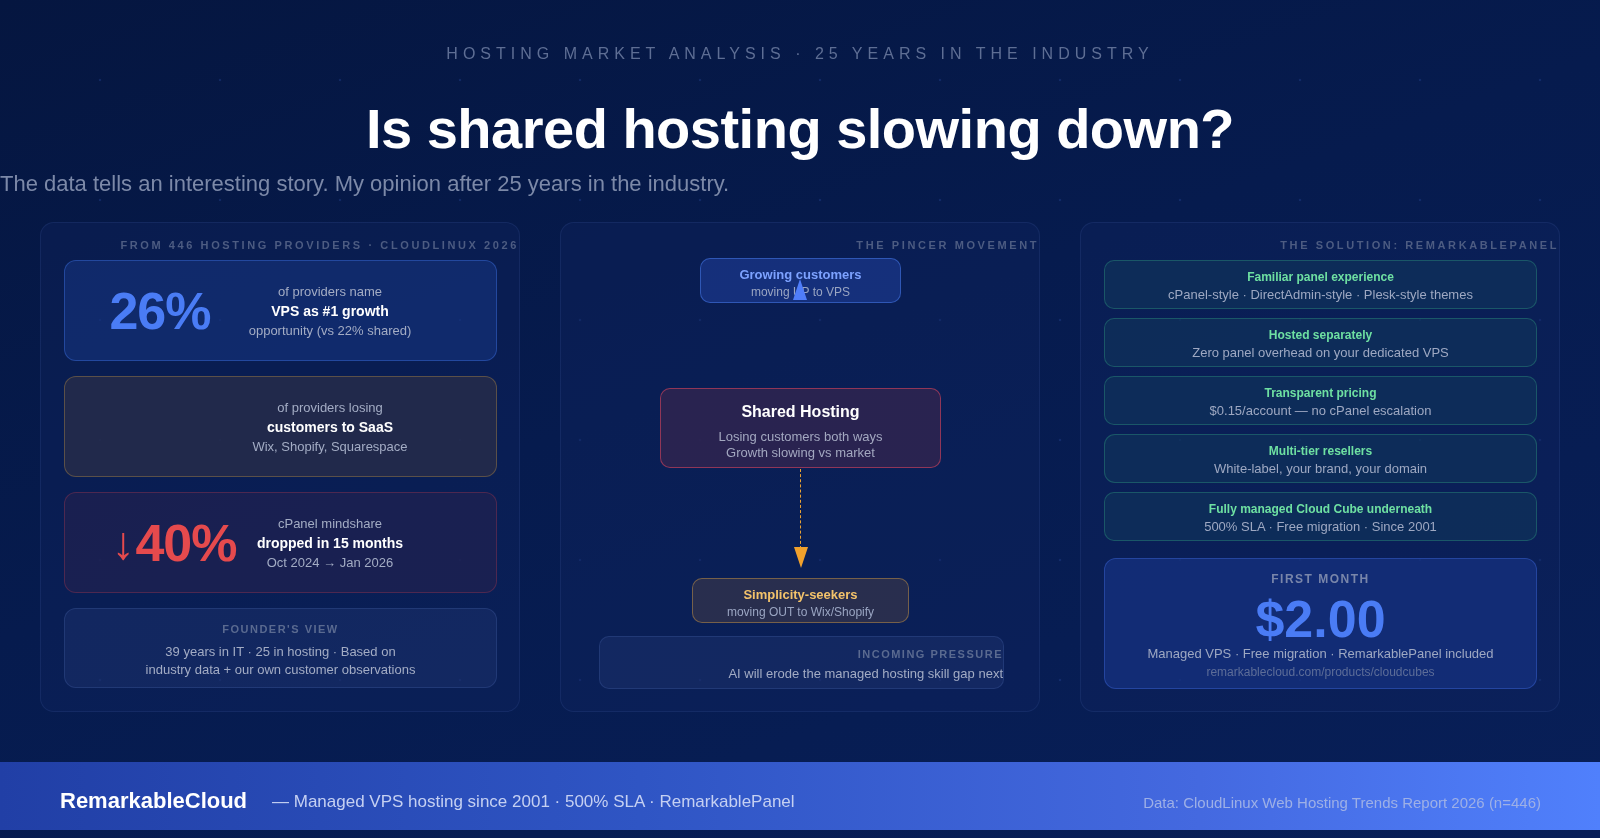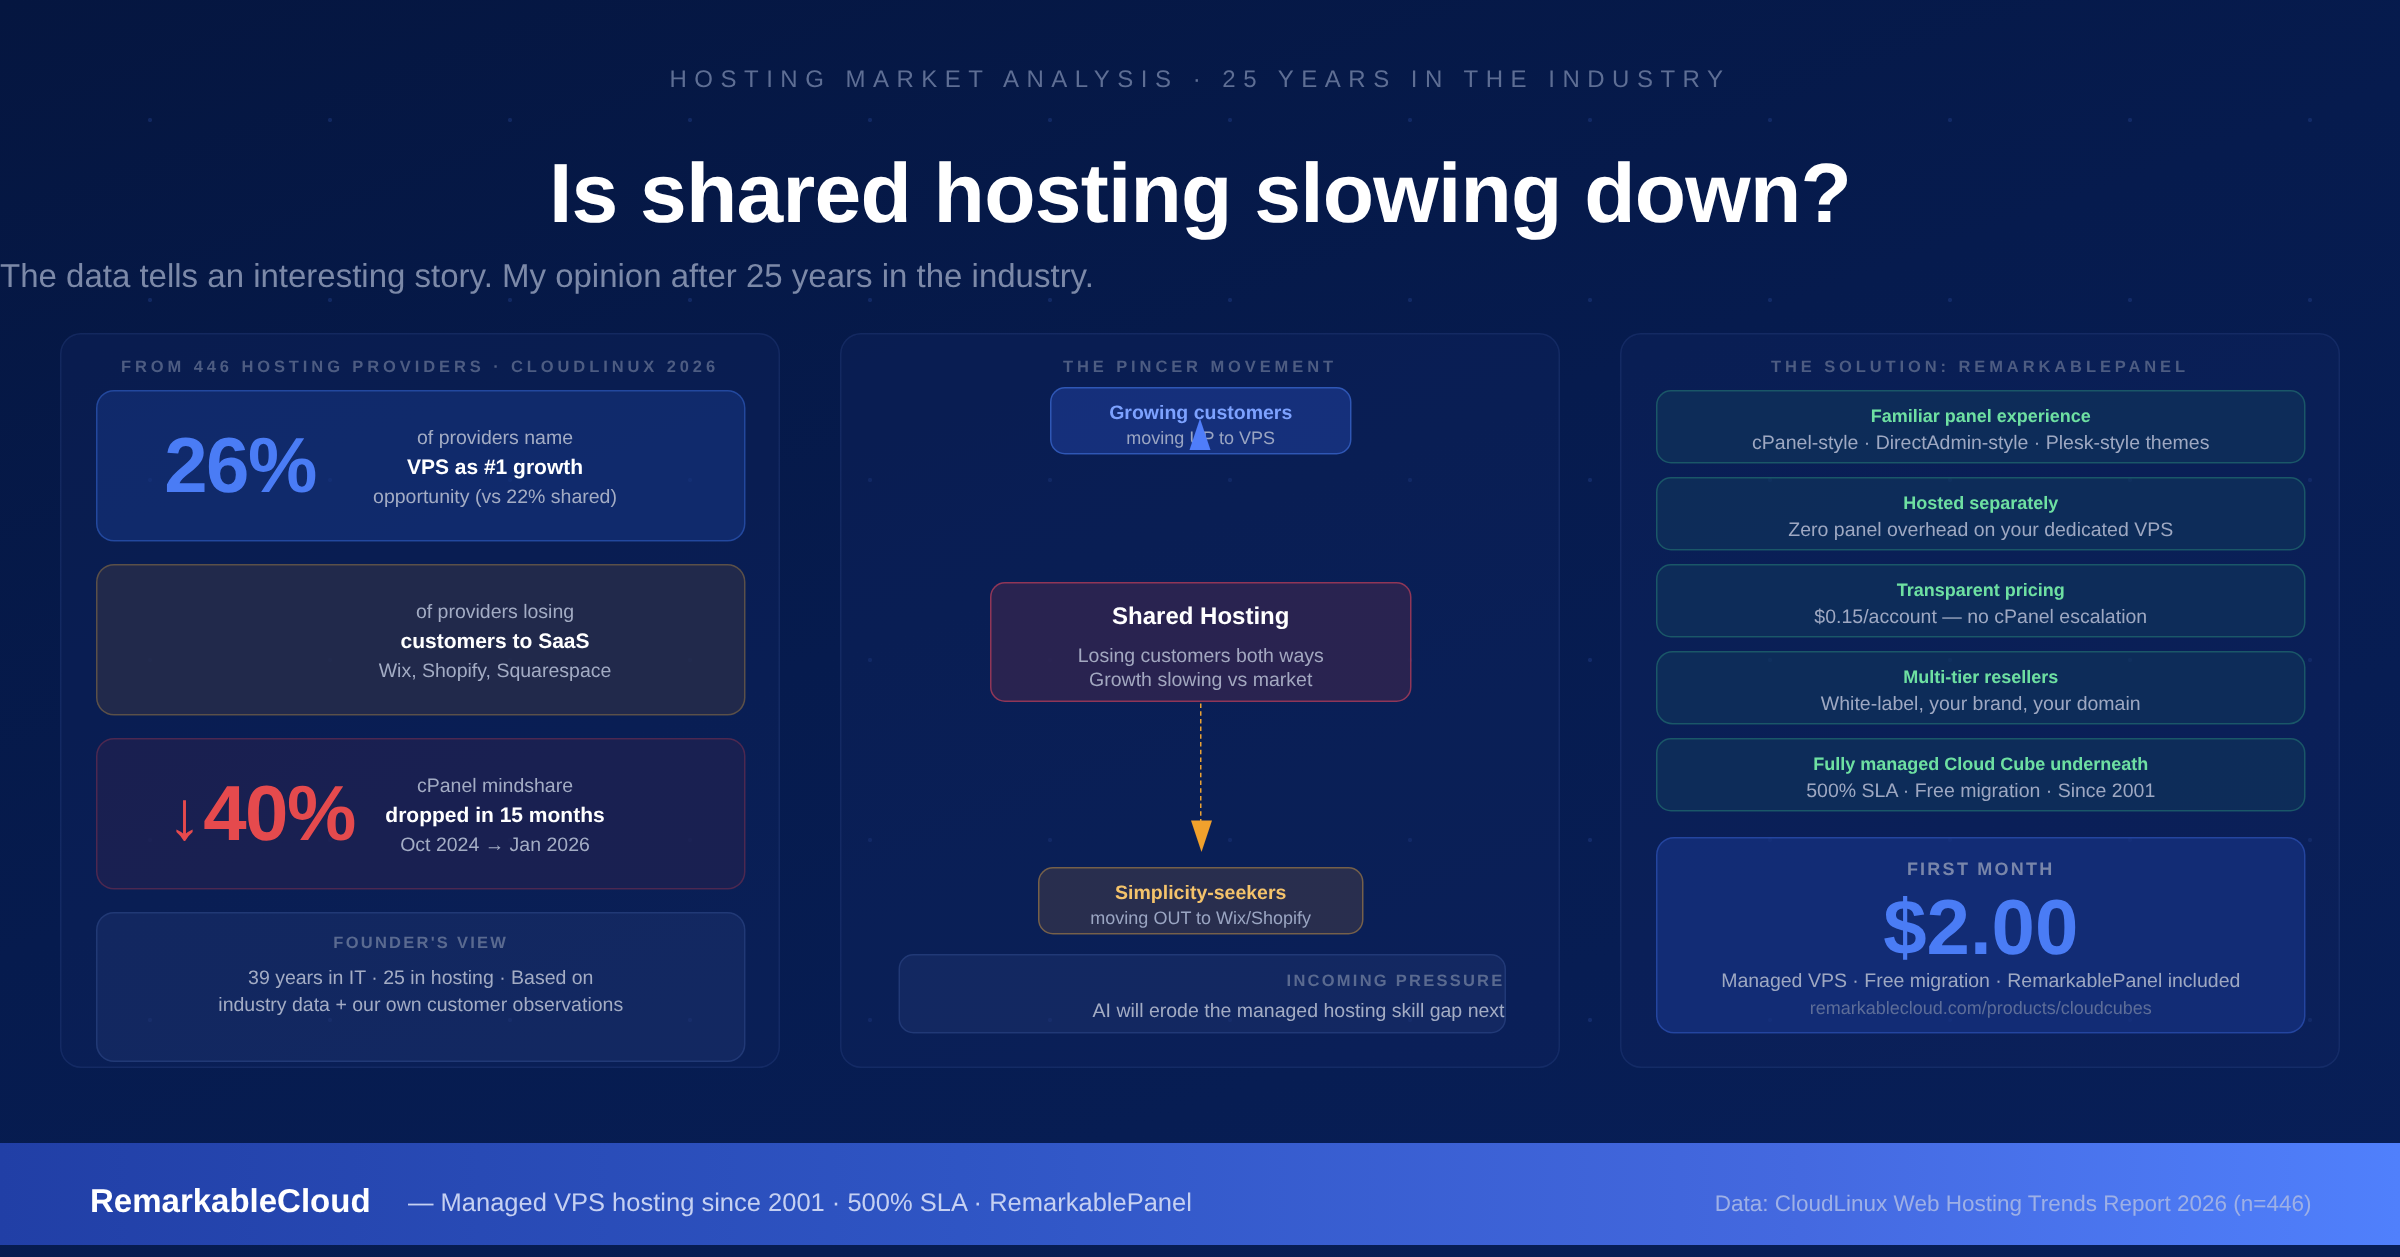--- a/index.html
+++ b/index.html
@@ -33,21 +33,21 @@
   .panel {
     position: absolute; top: 222px; width: 480px; height: 490px;
     border-radius: 14px;
     background: rgba(16, 38, 96, 0.35);
     border: 1px solid rgba(70, 100, 170, 0.18);
   }
   .panel-left { left: 40px; }
   .panel-mid { left: 560px; }
   .panel-right { left: 1080px; }
   .panel-label {
-    position: absolute; top: 16px; left: 0; width: 100%; text-align: center;
+    position: absolute; top: 16px; left: 0; width: 100%; text-align: right;
     font-size: 11px; font-weight: bold; letter-spacing: 2.6px; color: #4d5c82;
   }
 
   
   .stat {
     position: absolute; left: 23px; width: 433px; height: 101px; border-radius: 12px;
   }
   .stat-blue { top: 37px; background: rgba(22, 52, 130, 0.55); border: 1px solid rgba(60,110,220,0.45); }
   .stat-amber { top: 153px; background: rgba(38, 44, 74, 0.85); border: 1px solid rgba(150,120,70,0.5); }
   .stat-red { top: 269px; background: rgba(30, 32, 80, 0.8); border: 1px solid rgba(140,50,80,0.45); }
@@ -63,21 +63,21 @@
   .stat-text {
     position: absolute; left: 170px; width: 190px; top: 0; height: 100%;
     display: flex; flex-direction: column; justify-content: center; align-items: center; gap: 4px;
     text-align: center;
   }
   .stat-text .l1 { font-size: 13px; color: #a3acc4; }
   .stat-text .l2 { font-size: 14px; font-weight: bold; color: #ffffff; }
   .stat-text .l3 { font-size: 13px; color: #a3acc4; }
 
   .founder {
-    position: absolute; left: 23px; top: 385px; width: 433px; height: 100px; border-radius: 12px;
+    position: absolute; left: 23px; top: 385px; width: 433px; height: 80px; border-radius: 12px;
     background: rgba(30, 50, 110, 0.45); border: 1px solid rgba(70,100,170,0.3);
     text-align: center;
   }
   .founder .flabel { margin-top: 14px; font-size: 11px; font-weight: bold; letter-spacing: 1.5px; color: #5a6a90; }
   .founder .ftext { margin-top: 8px; font-size: 13px; line-height: 18px; color: #a3acc4; }
 
   
   .node { position: absolute; border-radius: 10px; text-align: center; }
   .node-grow {
     left: 139px; top: 35px; width: 201px; height: 45px;

